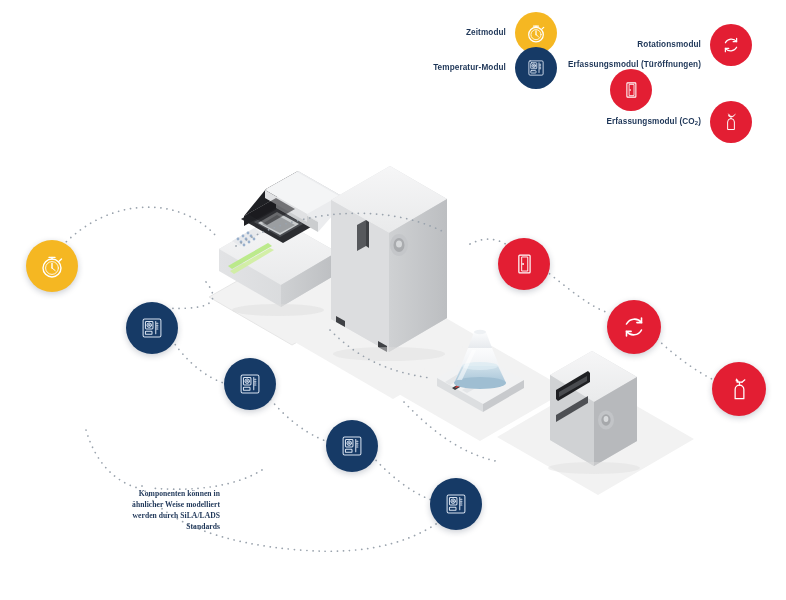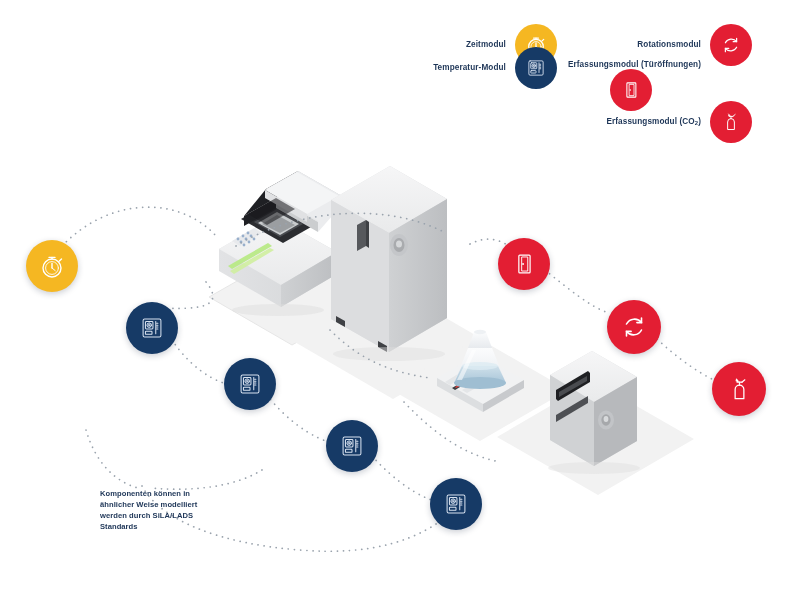--- a/index.html
+++ b/index.html
@@ -62,22 +62,24 @@
   .badge.shadowed {
     box-shadow: 0 2px 6px rgba(20,30,60,.22);
   }
   
   .caption {
     position: absolute;
     font-size: 7.6px;
     font-weight: 700;
     color: #1d3557;
     line-height: 1.45;
+    text-align: right;
     width: 120px;
     letter-spacing: .05px;
+    font-family: Liberation Serif, serif;
   }
   .sub { font-size: .72em; vertical-align: -.12em; }
 </style>
 </head>
 <body>
 
 <div id="stage">
 
   <svg class="layer" viewBox="0 0 786 600" width="786" height="600">
     <defs>
@@ -231,21 +233,21 @@
       <path d="M 330 330 C 360 360 390 372 430 378"></path>
       <path d="M 404 402 C 440 440 470 456 500 462"></path>
       <path d="M 142 486 C 160 520 220 544 300 550 C 372 556 420 540 452 512"></path>
       <path d="M 86 430 C 96 464 116 482 138 488"></path>
       <path d="M 262 470 C 236 486 196 492 150 488"></path>
     </g>
   </svg>
 
   <div class="layer" style="pointer-events:none;">
 
-    <div class="legend-row legend-col-a" style="left:396px; top:24px;">
+    <div class="legend-row legend-col-a" style="left:396px; top:12px;">
       <span class="legend-label">Zeitmodul</span>
       <span class="legend-badge" style="width:42px;height:42px;background:#F5B722;">
         <svg viewBox="0 0 32 32" width="26" height="26" fill="none" stroke="#ffffff" stroke-width="1.5" stroke-linecap="round">
           <circle cx="16" cy="18" r="9"></circle>
           <circle cx="16" cy="18" r="6.2" stroke-width="1"></circle>
           <path d="M16 18 L16 13.5"></path>
           <path d="M16 18 L19 20.5" stroke-width="1.1"></path>
           <path d="M13 7.5 h6"></path>
           <path d="M16 7.5 v1.8"></path>
           <path d="M23.5 11 l2 -2"></path>

